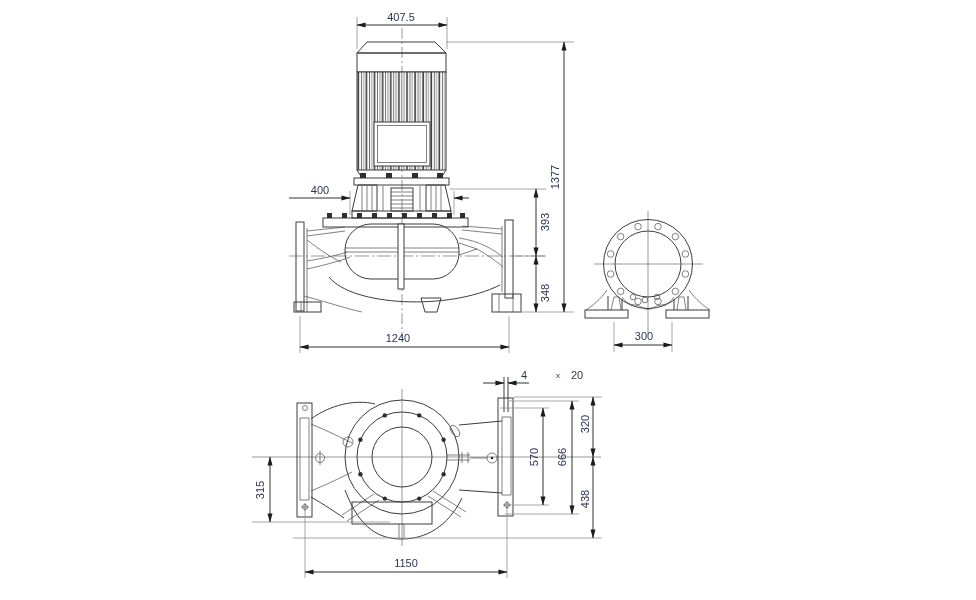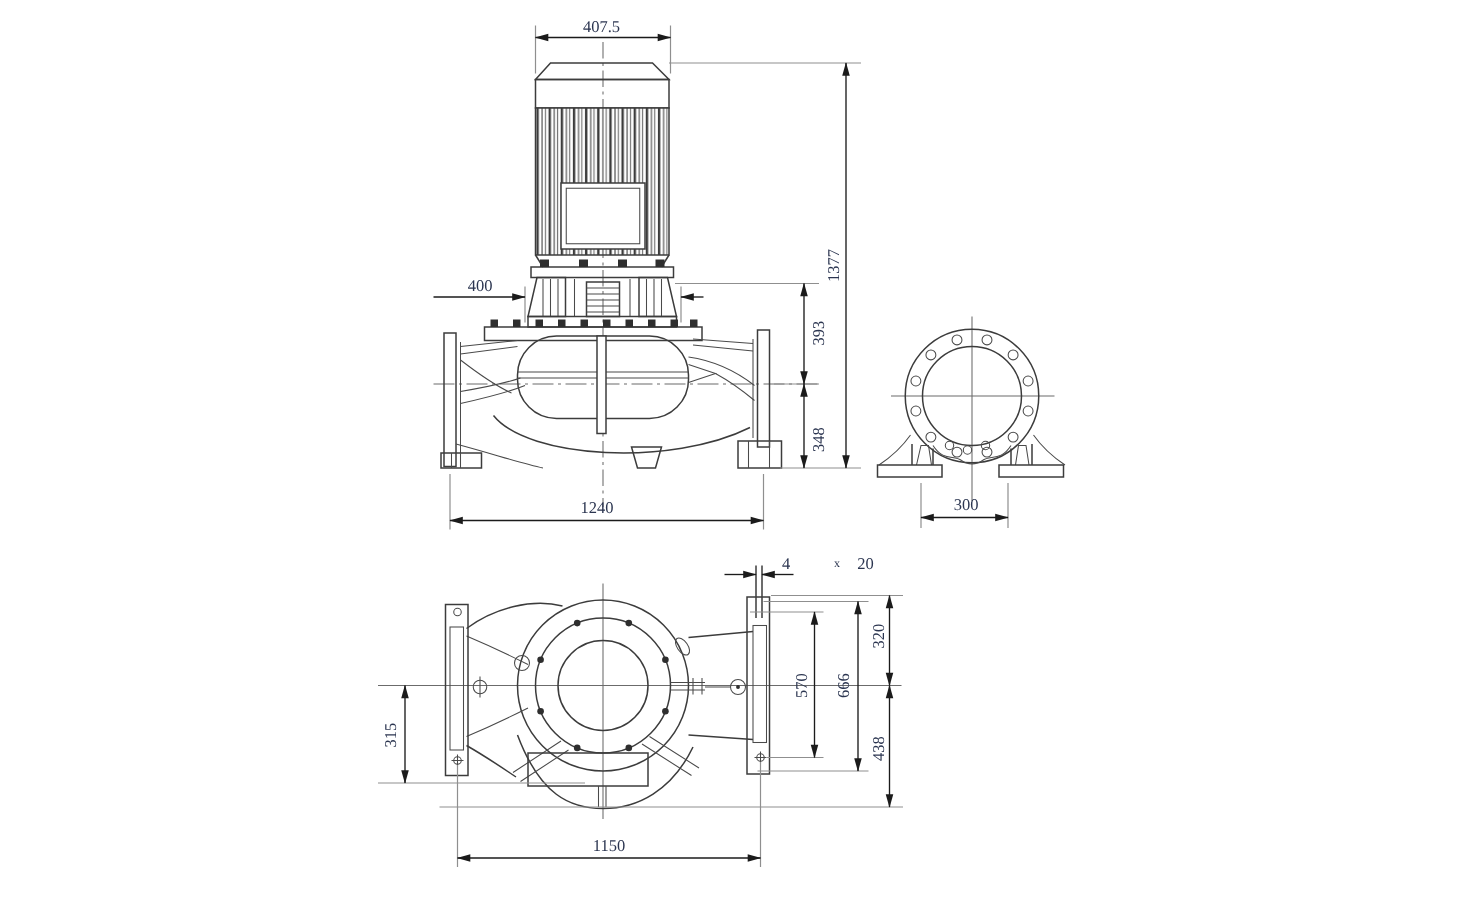--- a/index.html
+++ b/index.html
@@ -1,17 +1,17 @@
 <!DOCTYPE html>
 <html><head>
 <meta charset="utf-8">
 <style>
   html,body{margin:0;padding:0;background:#ffffff;}
   .stage{position:relative;width:976px;height:600px;background:#fff;overflow:hidden;
-         font-family:Liberation Serif, serif;}
+         font-family:Liberation Sans, sans-serif;}
   svg{position:absolute;left:0;top:0;}
   .geo{stroke:#3c3c3c;stroke-width:1;fill:none;}
   .geo-thin{stroke:#4a4a4a;stroke-width:.7;fill:none;}
   .fill-w{fill:#ffffff;stroke:#3c3c3c;stroke-width:1;}
   .bolt{fill:#2e2e2e;stroke:none;}
   .cl{stroke:#6b6b6b;stroke-width:.7;fill:none;}
   .ext{stroke:#8f8f8f;stroke-width:.8;fill:none;}
   .dim{stroke:#1b1b1b;stroke-width:.9;fill:none;}
   .dimtext{font-size:11px;fill:#2b3550;}
   .dimtext-sm{font-size:8px;fill:#2b3550;}

